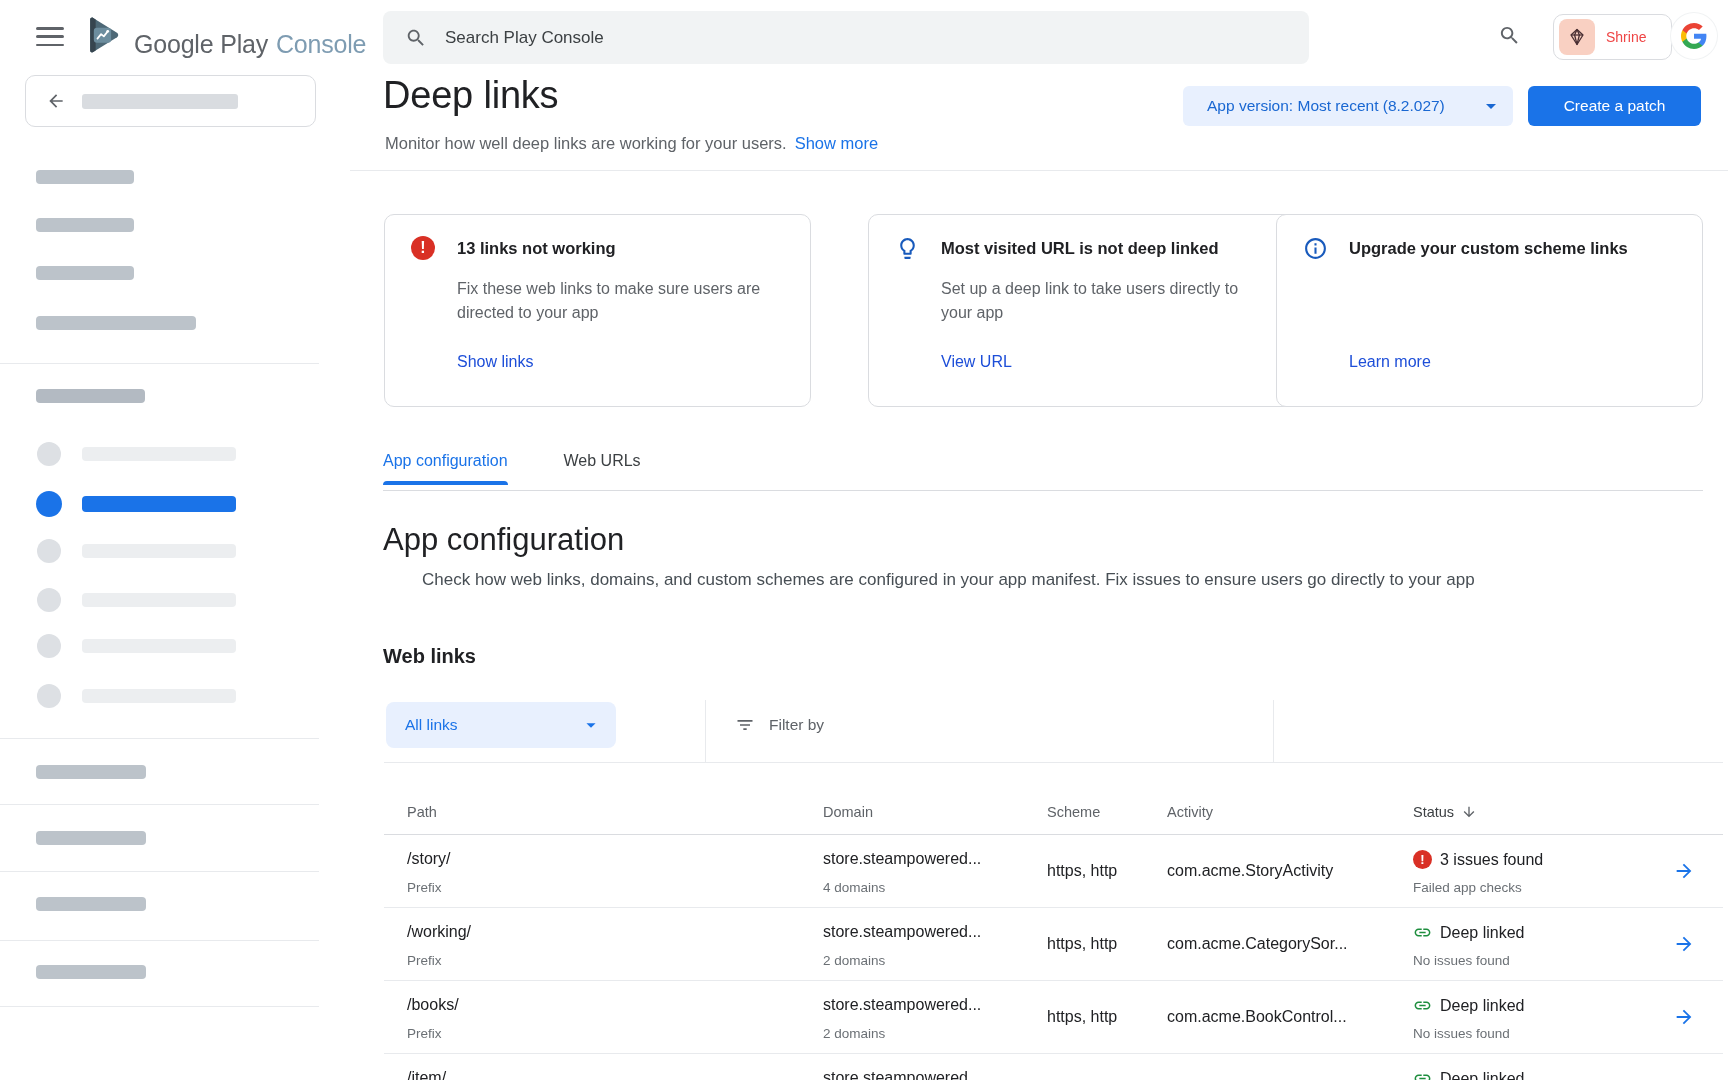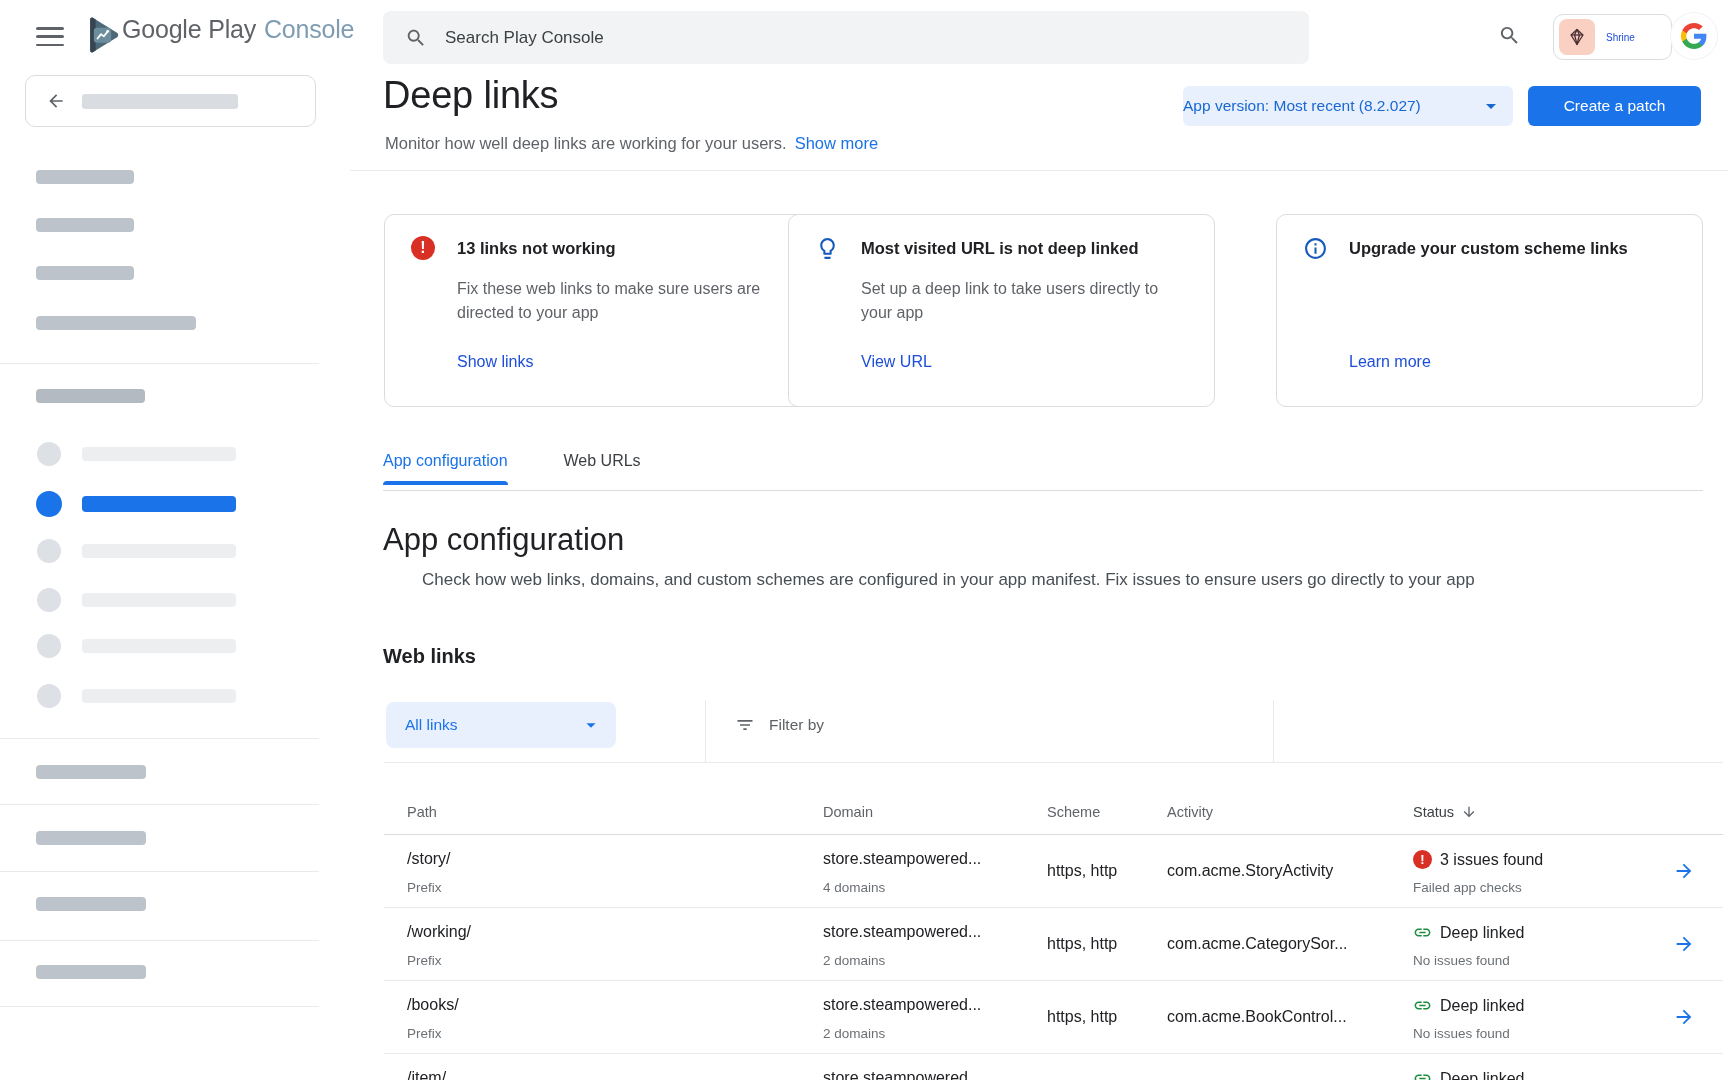--- a/index.html
+++ b/index.html
@@ -3,50 +3,50 @@
 <meta charset="utf-8">
 <style>
   * { margin:0; padding:0; box-sizing:border-box; }
   html,body { width:1728px; height:1080px; }
   body { font-family:"Liberation Sans", sans-serif; background:#fff; color:#202124; }
   .screen { position:relative; width:1728px; height:1080px; overflow:hidden; background:#fff; }
 
   
   .hamburger { position:absolute; left:36px; top:27px; width:28px; height:20px; cursor:pointer; }
   .hamburger span { display:block; height:2.6px; background:#5f6368; border-radius:2px; margin-bottom:5.8px; }
-  .logo { position:absolute; left:82px; top:15px; display:flex; align-items:flex-start; }
+  .logo { position:absolute; left:82px; top:15px; display:flex; align-items:flex-end; gap:12px; }
   .logo-text { font-size:25px; color:#5f6368; letter-spacing:-0.2px; white-space:nowrap; }
   .logo-text .suffix { color:#7e9cb2; margin-left:8px; }
   .global-search { position:absolute; left:383px; top:11px; width:926px; height:53px; background:#f1f3f4; border-radius:8px; display:flex; align-items:center; padding:0 22px; gap:18px; }
   .global-search svg { flex:none; }
   .global-search input { border:none; background:transparent; outline:none; font-size:17px; color:#202124; width:100%; font-family:inherit; }
   .global-search input::placeholder { color:#3c4043; opacity:1; }
   .topbar-search-icon { position:absolute; left:1498px; top:24px; cursor:pointer; }
   .app-chip { position:absolute; left:1553px; top:14px; height:46px; min-width:119px; border:1px solid #dadce0; border-radius:10px; background:#fff; display:flex; align-items:center; padding:4px 14px 4px 5px; gap:11px; cursor:pointer; }
   .app-chip-icon { width:36px; height:36px; border-radius:8px; background:#f9d0c2; display:flex; align-items:center; justify-content:center; }
-  .app-chip-label { font-size:10px; color:#1d4ed8; }
+  .app-chip-label { font-size:14px; color:#ef4444; }
   .g-avatar { position:absolute; left:1671px; top:13px; width:46px; height:46px; border-radius:50%; background:#fff; box-shadow:0 0 0 1px #f1f3f4; display:flex; align-items:center; justify-content:center; cursor:pointer; }
 
   
   .sidebar { position:absolute; left:0; top:70px; width:319px; height:1010px; background:#fff; }
   .back-chip { position:absolute; left:25px; top:5px; width:291px; height:52px; border:1px solid #dadce0; border-radius:10px; display:flex; align-items:center; padding:0 20px; gap:16px; cursor:pointer; }
   .back-chip .sk { width:156px; height:15px; background:#d9dce0; border-radius:3px; }
   .sk-bar { position:absolute; left:36px; height:14px; border-radius:4px; background:#bcc3ca; }
   .sk-div { position:absolute; left:0; width:319px; height:1px; background:#e8eaed; }
   .nav-row { position:absolute; left:37px; display:flex; align-items:center; gap:21px; cursor:pointer; }
   .nav-dot { width:24px; height:24px; border-radius:50%; background:#dde0e4; }
   .nav-bar { width:154px; height:14px; border-radius:4px; background:#eceef0; }
   .nav-row.active .nav-dot { background:#1a73e8; width:26px; height:26px; margin:-1px; }
   .nav-row.active .nav-bar { background:#1a73e8; height:16px; }
 
   
   .page-title { position:absolute; left:383px; top:74px; font-size:38px; font-weight:500; color:#202124; letter-spacing:-0.2px; }
   .page-sub { position:absolute; left:385px; top:134px; font-size:16.5px; color:#5f6368; }
   .page-sub a { color:#1a73e8; text-decoration:none; font-weight:500; margin-left:8px; cursor:pointer; }
-  .version-pill { position:absolute; left:1183px; top:86px; width:330px; height:40px; background:#e8f0fe; border-radius:6px; display:flex; align-items:center; justify-content:space-between; padding:0 10px 0 0; cursor:pointer; }
+  .version-pill { position:absolute; left:1183px; top:86px; width:330px; height:40px; background:#e8f0fe; border-radius:6px; display:flex; align-items:center; justify-content:space-between; padding:0 10px 0 24px; cursor:pointer; }
   .version-pill span { color:#1967d2; font-size:15.5px; font-weight:500; white-space:nowrap; }
   .create-patch { position:absolute; left:1528px; top:86px; width:173px; height:40px; background:#1a73e8; border:none; border-radius:6px; color:#fff; font-size:15.5px; font-weight:500; font-family:inherit; cursor:pointer; }
   .hdiv { position:absolute; height:1px; background:#e8eaed; }
   .div-top { left:350px; top:170px; width:1378px; }
 
   
   .card { position:absolute; top:214px; width:427px; height:193px; border:1px solid #dadce0; border-radius:10px; background:#fff; }
   .card .card-icon { position:absolute; left:26px; top:21px; }
   .card .card-title { position:absolute; left:72px; top:24px; font-size:16.5px; font-weight:700; color:#202124; white-space:nowrap; }
   .card .card-body { position:absolute; left:72px; top:62px; width:330px; font-size:16px; line-height:24px; color:#5f6368; }
@@ -220,21 +220,21 @@
 
   <div class="card" style="left:384px;">
     <span class="card-icon">
         <span class="err-badge">!</span>
       </span>
     <div class="card-title">13 links not working</div>
     <div class="card-body">Fix these web links to make sure users are directed to your app</div>
     <a class="card-action">Show links</a>
   </div>
 
-  <div class="card" style="left:788px;padding-left:42px;">
+  <div class="card" style="left:868px;padding-left:42px;">
     <span class="card-icon">
       <svg width="25" height="25" viewBox="0 0 24 24" fill="#185abc">
           <path d="M9 21c0 .55.45 1 1 1h4c.55 0 1-.45 1-1v-1H9v1zm3-19C8.14 2 5 5.14 5 9c0 2.38 1.19 4.47 3 5.74V17c0 .55.45 1 1 1h6c.55 0 1-.45 1-1v-2.26c1.81-1.27 3-3.36 3-5.74 0-3.86-3.14-7-7-7zm2.85 11.1l-.85.6V16h-4v-2.3l-.85-.6C7.8 12.16 7 10.63 7 9c0-2.76 2.24-5 5-5s5 2.24 5 5c0 1.63-.8 3.16-2.15 4.1z"></path>
         </svg>
     </span>
     <div class="card-title">Most visited URL is not deep linked</div>
     <div class="card-body">Set up a deep link to take users directly to your app</div>
     <a class="card-action">View URL</a>
   </div>
 

